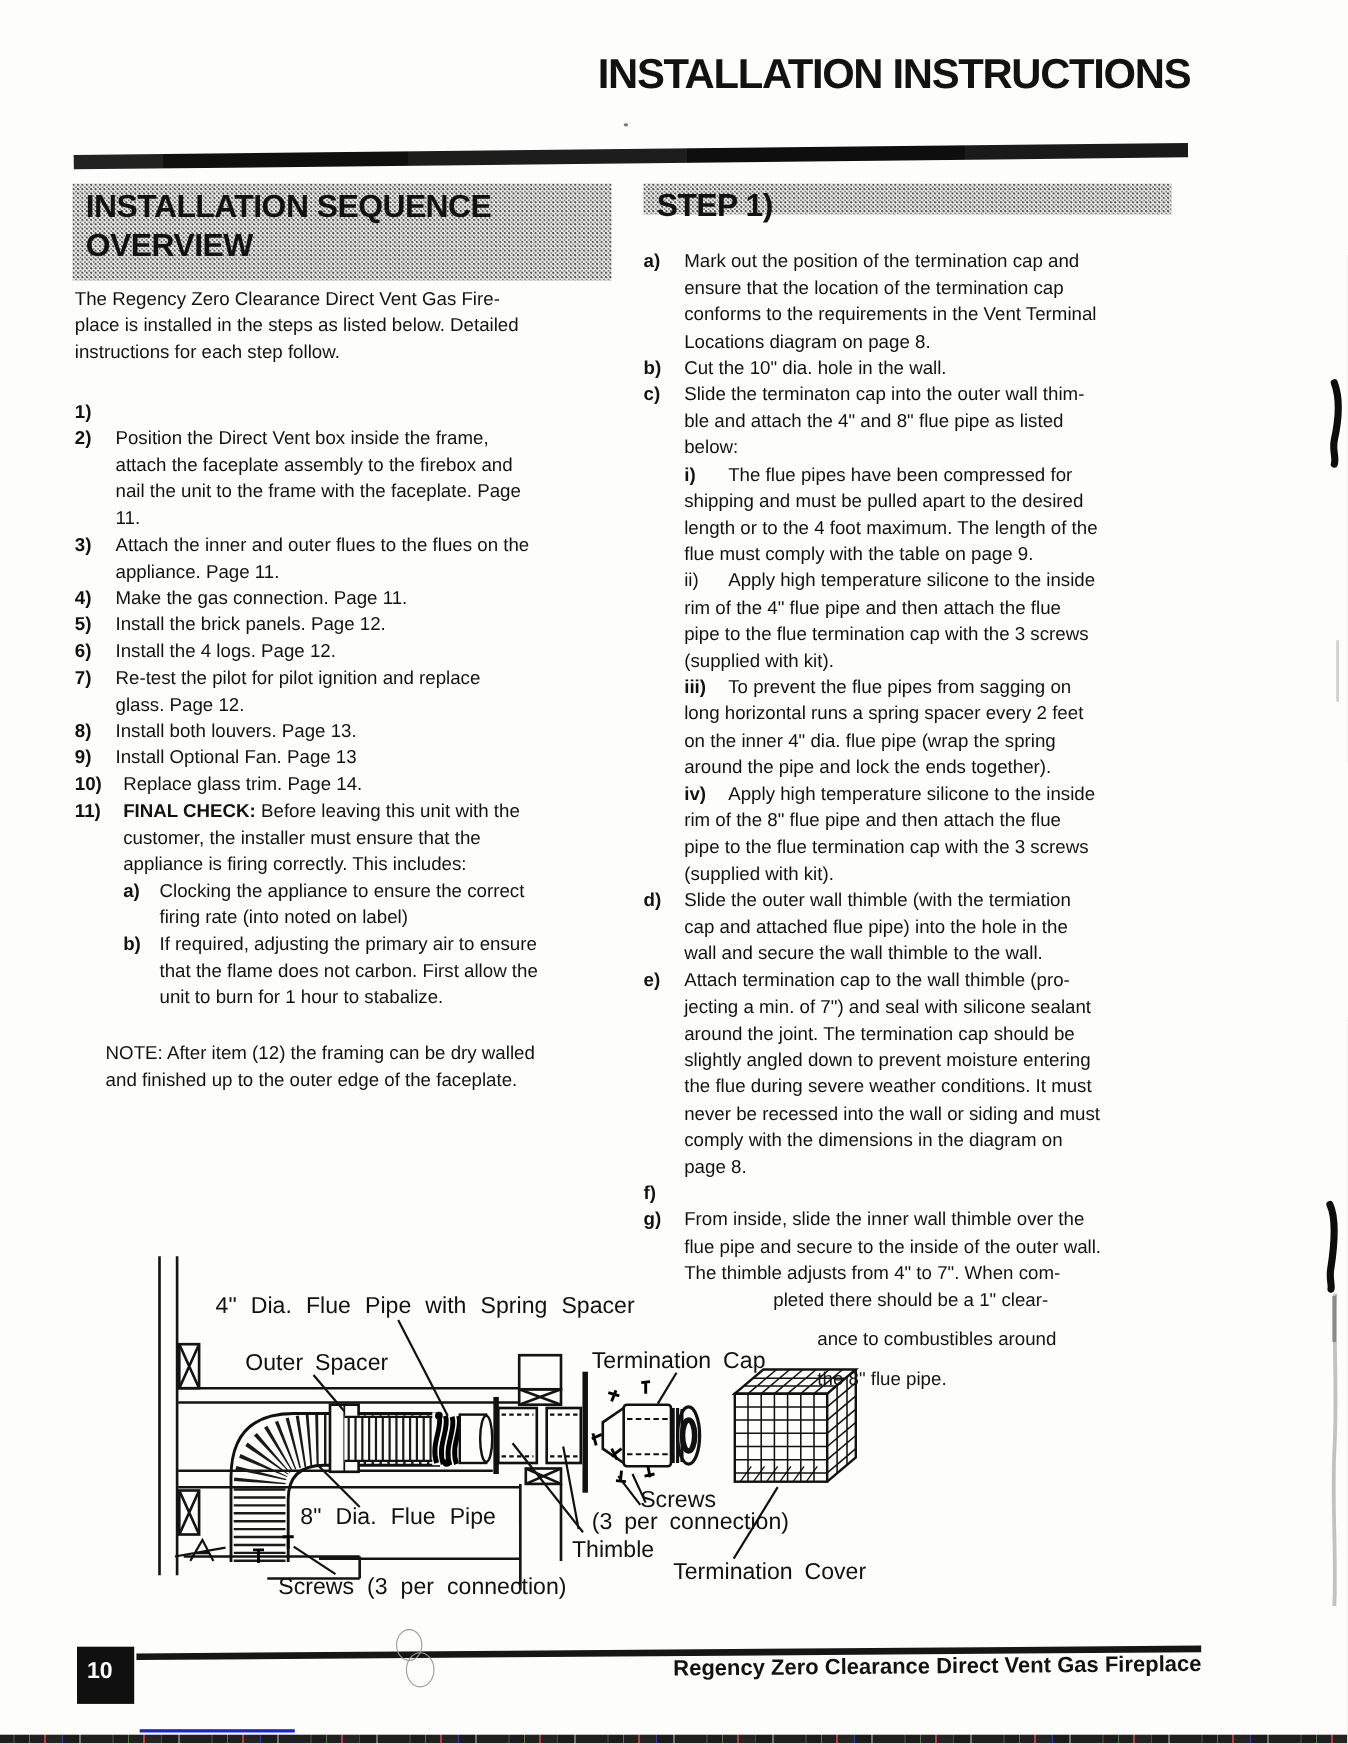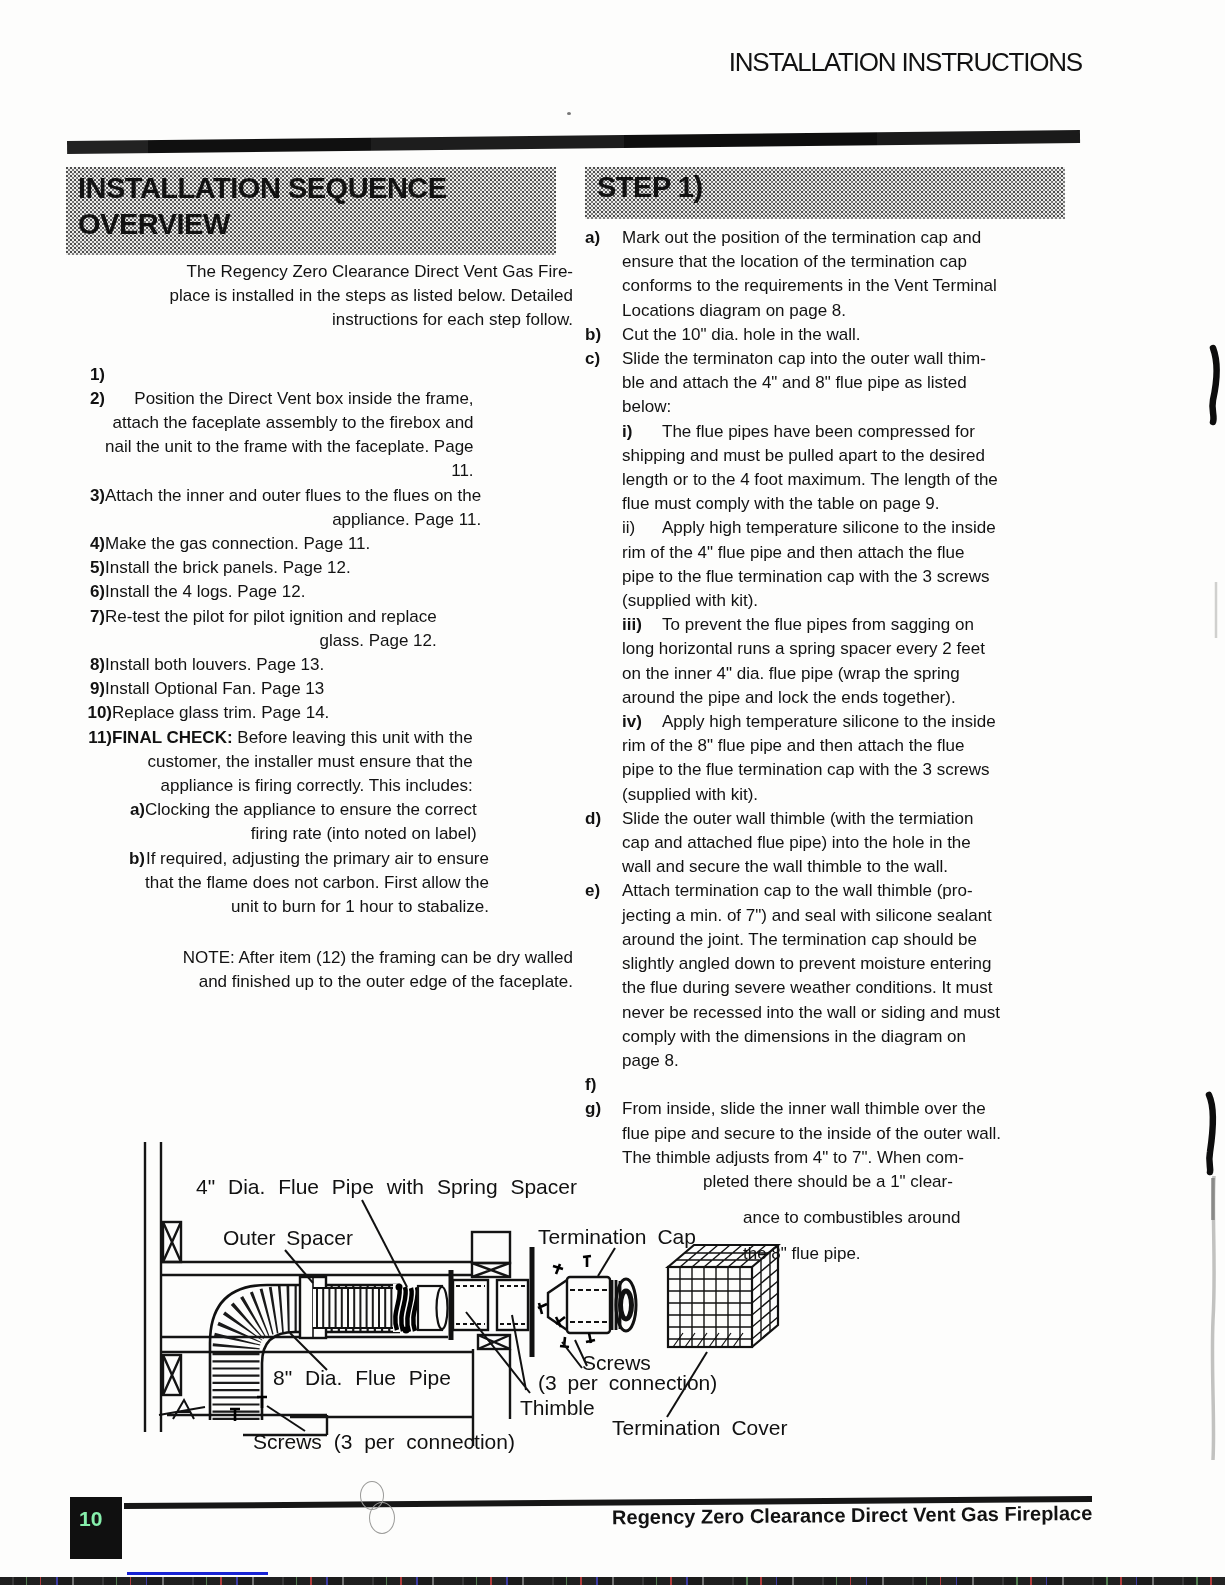--- a/index.html
+++ b/index.html
@@ -1,56 +1,56 @@
 <!DOCTYPE html>
 <html><head>
 <meta charset="utf-8">
 <style>
   html,body{margin:0;padding:0;background:#e9e9e7;}
   #page{position:relative;width:1225px;height:1585px;background:#fdfdfc;overflow:hidden;
         font-family:"Liberation Sans","DejaVu Sans",sans-serif;color:#121212;}
   .abs{position:absolute;}
   
-  #doc-title{left:430px;top:47px;width:652px;text-align:right;font-size:26px;font-weight:normal;
+  #doc-title{left:430px;top:47px;width:652px;text-align:right;font-size:38px;font-weight:bold;
              letter-spacing:-1.2px;white-space:nowrap;}
   #title-dot{left:567px;top:112px;width:4px;height:3px;background:#777;border-radius:50%;}
   .black-bar{background:#161616;}
   #top-bar{left:67px;top:130px;width:1013px;height:13px;transform:rotate(-0.62deg);
            transform-origin:right center;background:linear-gradient(90deg,#222 0 8%,#101010 8% 30%,#1d1d1d 30% 55%,#0e0e0e 55% 80%,#1a1a1a 80%);}
   
   .halftone{background-color:#ececea;
             background-image:radial-gradient(circle at 1px 1px,#4c4c4c .9px,transparent 1.15px),
                              radial-gradient(circle at 3px 3px,#7a7a7a .8px,transparent 1.05px);
             background-size:4px 4px;}
   #hdr-left{left:66px;top:167px;width:490px;height:88px;}
   #hdr-left .t{padding:3px 0 0 12px;font-size:29px;font-weight:bold;line-height:36px;letter-spacing:-0.5px;}
-  #hdr-right{left:585px;top:167px;width:480px;height:52px;}
+  #hdr-right{left:585px;top:167px;width:480px;height:28px;}
   #hdr-right .t{padding:4px 0 0 12px;font-size:29px;font-weight:bold;letter-spacing:-0.5px;}
   
   .col{font-size:17px;line-height:24.2px;}
   .pre{white-space:pre-line;}
-  #left-col{left:68px;top:260px;width:505px;text-align:right;}
+  #left-col{left:68px;top:260px;width:505px;}
   #right-col{left:585px;top:226px;width:490px;}
   .row{display:flex;}
   .num{flex:0 0 37px;font-weight:bold;}
   .numw{flex:0 0 44px;font-weight:bold;}
   .sub{margin-left:44px;}
   .sub .num{flex:0 0 33px;}
   #left-list{margin-top:30px;}
   #left-note{margin-top:27px;margin-left:28px;}
   .roman{margin-left:37px;}
   .rp{display:inline-block;width:40px;font-weight:bold;}
   .rp.normal{font-weight:normal;}
   .b{font-weight:bold;}
   .pad1{padding-left:118px;}
   .pad2{padding-left:158px;margin-top:12px;}
   
   #footer-bar{left:124px;top:1496px;width:968px;height:6px;transform:rotate(-0.42deg);
               transform-origin:right center;}
-  #page-box{left:70px;top:1497px;width:52px;height:62px;background:#101010;color:#86efac;
+  #page-box{left:70px;top:1497px;width:52px;height:52px;background:#101010;color:#ffffff;
             font-size:21px;font-weight:bold;padding-left:9px;line-height:44px;box-sizing:border-box;}
   #footer-text{right:133px;top:1502px;font-size:20px;font-weight:bold;transform:rotate(-0.5deg);
                transform-origin:right center;white-space:nowrap;}
   .punch{border:1.6px solid #9b9b99;border-radius:50%;background:transparent;}
   #punch1{left:360px;top:1481px;width:22px;height:27px;}
   #punch2{left:369px;top:1502px;width:24px;height:30px;}
   #blue-line{left:127px;top:1572px;width:141px;height:3px;background:#1722d4;}
   #noise-strip{left:0;top:1577px;width:1225px;height:8px;opacity:.95;
     background:repeating-linear-gradient(90deg,#141414 0 12px,#2e2e2e 12px 14px,#101010 14px 26px,#467446 26px 27.5px,#141414 27.5px 40px,#b03333 40px 41.5px,#181818 41.5px 56px,#3333a0 56px 57.5px,#0f0f0f 57.5px 72px,#6a6a6a 72px 74px,#141414 74px 90px);}
   svg text{font-family:"Liberation Sans","DejaVu Sans",sans-serif;fill:#111;font-size:21px;}

